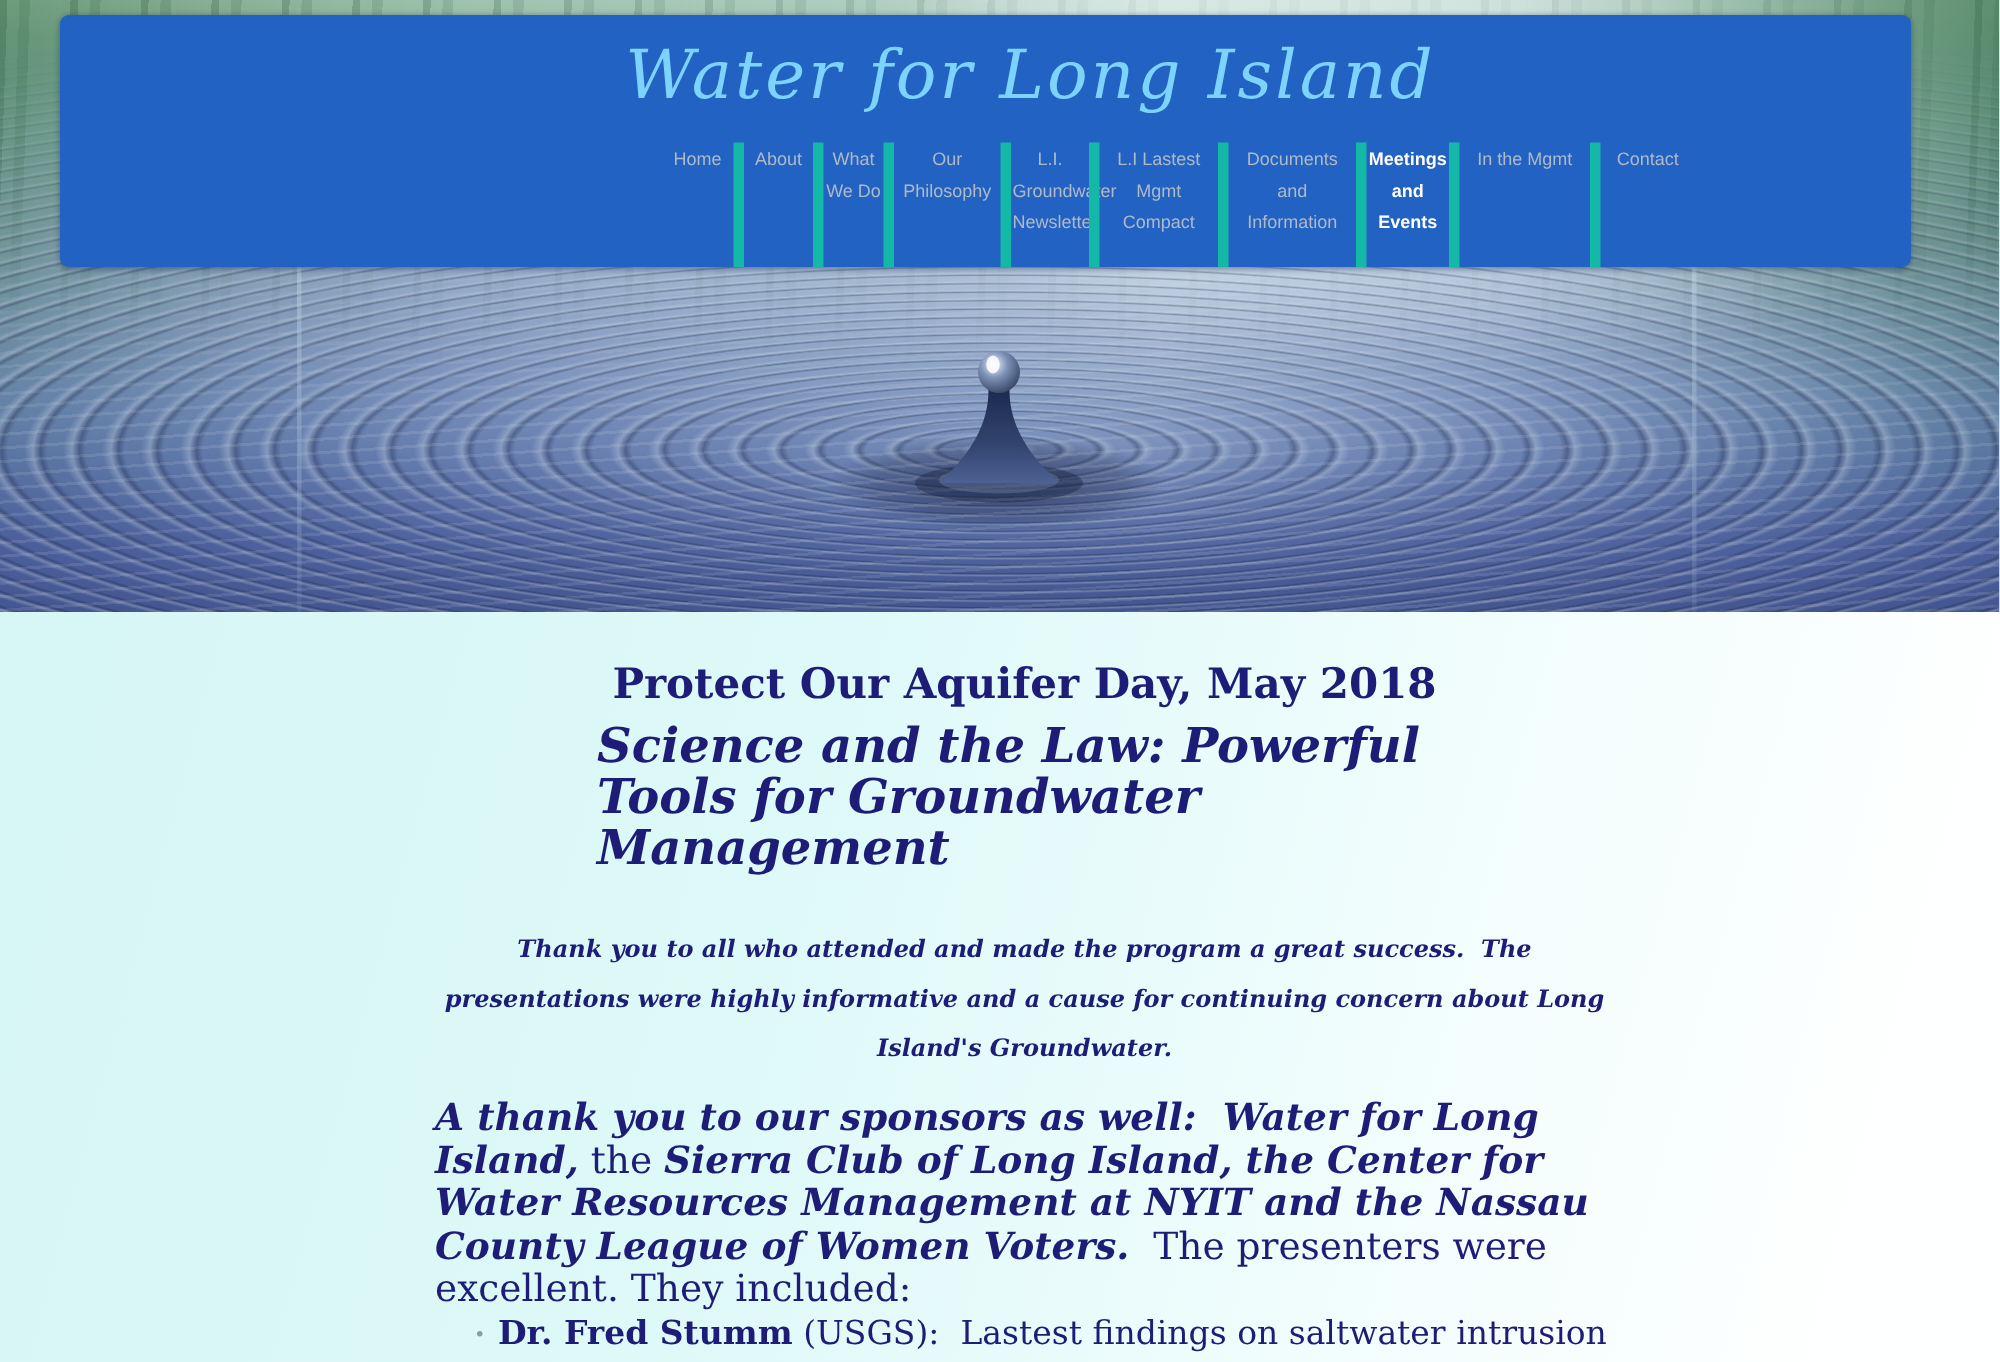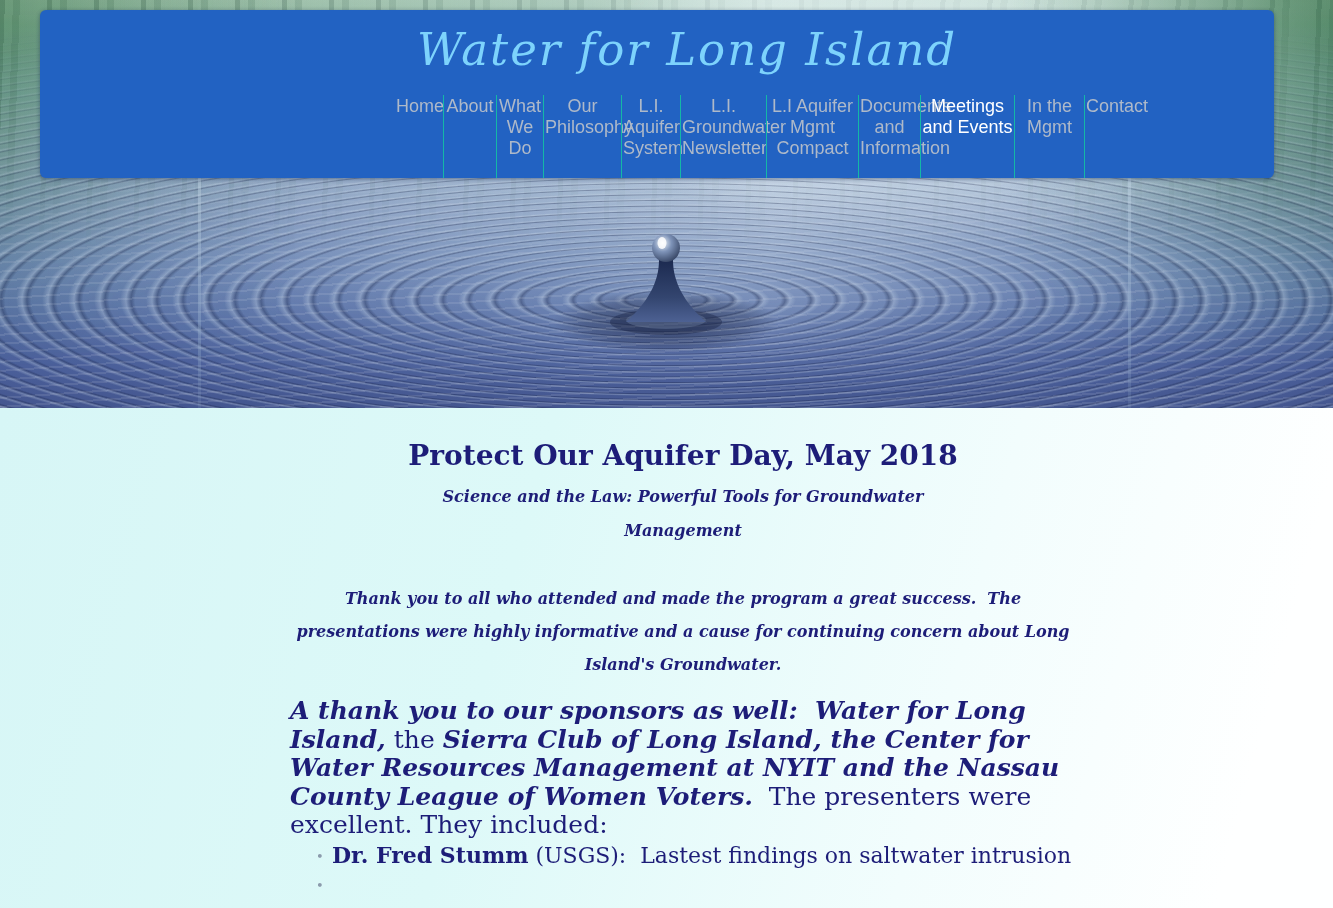--- a/index.html
+++ b/index.html
@@ -46,39 +46,39 @@
   .seam { position:absolute; top:0; bottom:0; width:3px; background:linear-gradient(180deg, rgba(210,228,238,0.0), rgba(210,228,238,0.45) 30%, rgba(150,175,205,0.4) 80%, rgba(150,175,205,0.15)); }
   .seam-left { left:198px; } .seam-right { left:1128px; }
   .droplet { position:absolute; left:606px; top:222px; }
 
   
   .header-box { position:absolute; left:40px; top:10px; width:1234px; height:168px;
     background:#2262c2; border-radius:6px; box-shadow:0 1px 4px rgba(10,30,70,0.45); }
   .site-title { color:#7dd3fc; font-style:italic; font-family:"DejaVu Serif", serif;
     font-size:45px; text-align:center; padding:13px 0 0 60px; letter-spacing:2px; font-weight:400; }
   .nav { position:absolute; right:144px; top:85px; height:83px; display:flex; align-items:stretch;
-    font-family:"Liberation Sans", sans-serif; font-size:18px; line-height:21px; }
+    font-family:"Liberation Sans", sans-serif; font-size:12px; line-height:21px; }
   .nav-item { display:block; color:#aeb9c9; text-decoration:none; text-align:center;
     padding:1px 1px 0 1px; cursor:pointer; }
-  .nav-item + .nav-item { border-left:1px solid #14b8a6; }
-  .nav-item.active { color:#ffffff; font-weight:normal; }
+  .nav-item + .nav-item { border-left:7px solid #14b8a6; }
+  .nav-item.active { color:#ffffff; font-weight:bold; }
   .nav-item:nth-child(1){width:48px} .nav-item:nth-child(2){width:53px}
   .nav-item:nth-child(3){width:47px} .nav-item:nth-child(4){width:78px}
   .nav-item:nth-child(5){width:59px} .nav-item:nth-child(6){width:86px}
   .nav-item:nth-child(7){width:92px} .nav-item:nth-child(8){width:62px}
   .nav-item:nth-child(9){width:94px} .nav-item:nth-child(10){width:70px}
   .nav-item:nth-child(11){width:46px} .nav-item:nth-child(12){width:64px}
 
   
   .content { position:absolute; left:0; top:408px; width:1333px; height:500px;
     background:linear-gradient(105deg,#d7f6f6 0%,#ddf9f8 38%,#f2fdfd 70%,#feffff 92%);
     padding-top:30px; }
   .content-inner { width:786px; margin-left:290px; color:#1d1d78; }
   h1.page-heading { font-size:28px; line-height:36px; text-align:center; font-weight:bold; margin-bottom:6px; }
-  h2.page-subheading { font-size:16px; line-height:34px; text-align:center; font-weight:bold; font-style:italic;
+  h2.page-subheading { font-size:32px; line-height:34px; font-weight:bold; font-style:italic;
     max-width:570px; margin:0 auto 34px auto; }
   p.thanks { font-size:16px; line-height:33px; text-align:center; font-weight:bold; font-style:italic; margin-bottom:16px; }
   p.sponsors { font-size:25px; line-height:28.5px; text-align:left; margin-bottom:1px; }
   .bi { font-weight:bold; font-style:italic; }
   .reg { font-weight:normal; font-style:normal; }
   ul.presenters { list-style:none; margin-left:26px; }
   ul.presenters li { font-size:22px; line-height:29px; padding-left:16px; position:relative; }
   ul.presenters li::before { content:"•"; position:absolute; left:0; top:1px; color:#8b9bac; font-size:13px; }
   ul.presenters b { font-weight:bold; }
 </style>
@@ -114,23 +114,22 @@
   </svg>
 </div>
 
 <header class="header-box">
   <div class="site-title">Water for Long Island</div>
   <nav class="nav">
       <a class="nav-item">Home</a>
       <a class="nav-item">About</a>
       <a class="nav-item">What We Do</a>
       <a class="nav-item">Our Philosophy</a>
-      <a class="nav-item">L.I. Aquifer System</a>
       <a class="nav-item">L.I. Groundwater Newsletter</a>
-      <a class="nav-item">L.I Aquifer Mgmt Compact</a>
+      <a class="nav-item">L.I Lastest Mgmt Compact</a>
       <a class="nav-item">Documents and Information</a>
       <a class="nav-item active">Meetings and Events</a>
       <a class="nav-item">In the Mgmt</a>
       <a class="nav-item">Contact</a>
     </nav>
 </header>
 
 <main class="content">
   <div class="content-inner">
     <h1 class="page-heading">Protect Our Aquifer Day, May 2018</h1>

